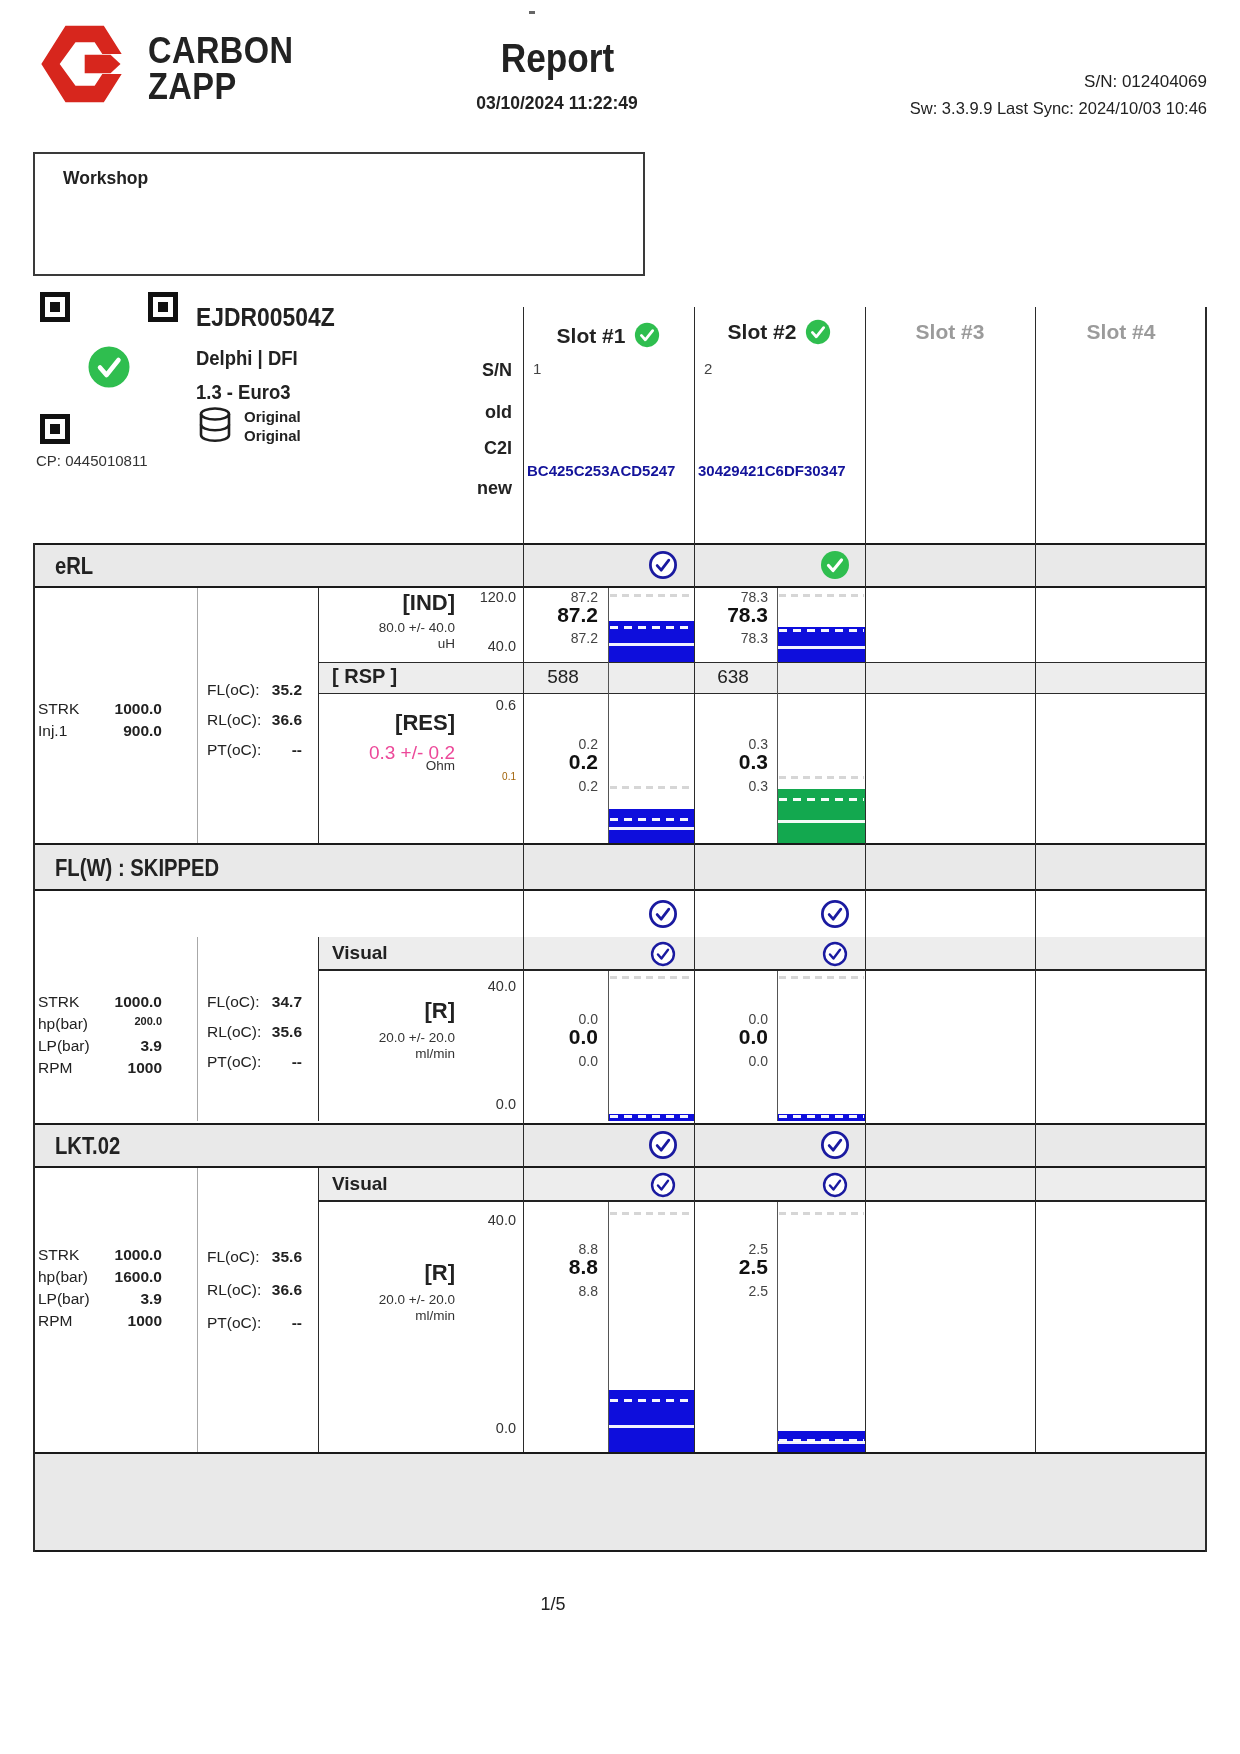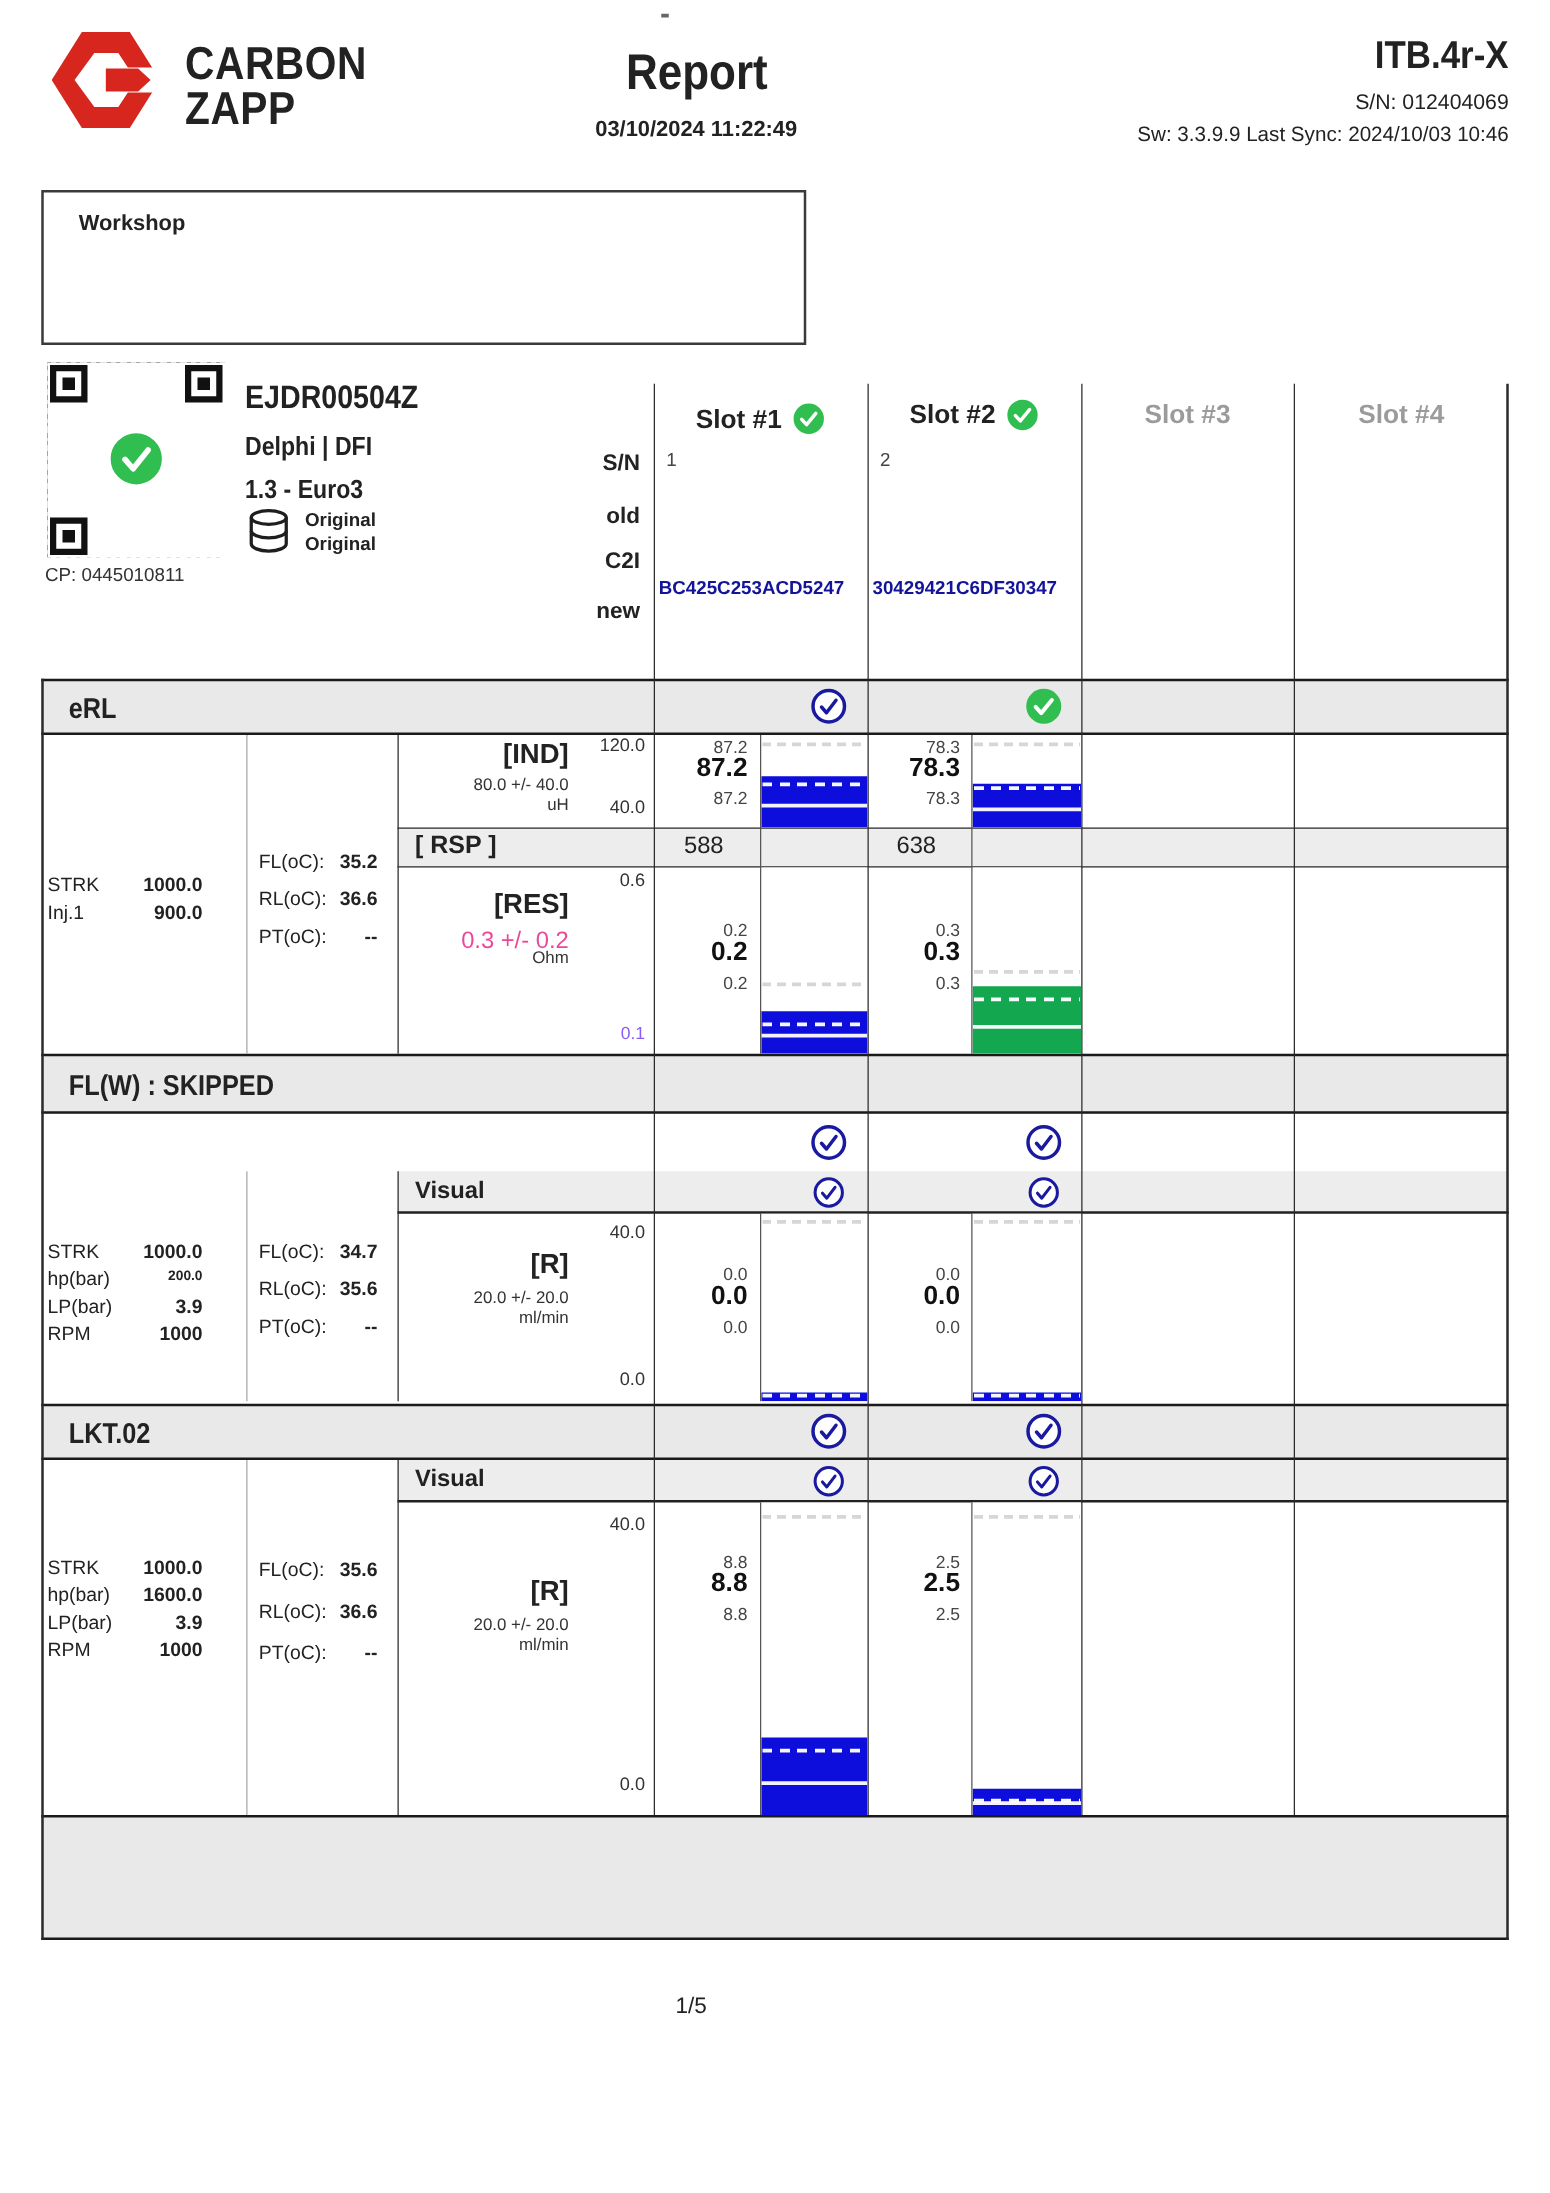--- a/index.html
+++ b/index.html
@@ -51,21 +51,20 @@
       <rect x="60" y="40" width="60" height="24" fill="#ffffff"></rect>
       <path fill="#D7261D" d="M56,41 H87 L99,52 L87,63 H56 Z"></path>
     </svg>
   </div>
   <div class="t b" style="left:148px;top:30px;font-size:37px;letter-spacing:.5px"><span class="cond">CARBON</span></div>
   <div class="t b" style="left:148px;top:66px;font-size:37px;letter-spacing:.5px"><span class="cond">ZAPP</span></div>
 
   <div class="t b c" style="left:407px;top:36px;width:300px;font-size:40px"><span class="condc">Report</span></div>
   <div class="t b c" style="left:407px;top:93px;width:300px;font-size:17.5px">03/10/2024 11:22:49</div>
 
-  <div class="t b r" style="left:800px;top:26px;width:407px;font-size:31px"><span class="condr">ITB.4r-X</span></div>
   <div class="t r" style="left:800px;top:72px;width:407px;font-size:17px">S/N: 012404069</div>
   <div class="t r" style="left:800px;top:99px;width:407px;font-size:16.5px">Sw: 3.3.9.9 Last Sync: 2024/10/03 10:46</div>
 
   <div class="box" style="left:33px;top:152px;width:612px;height:124px">
     <div class="t b" style="left:28px;top:14px;font-size:17.5px">Workshop</div>
   </div>
 
   <div class="qr" style="left:38px;top:290px;width:142px;height:156px">
     <div class="qf" style="left:2px;top:2px"></div>
     <div class="qf" style="left:110px;top:2px"></div>
@@ -172,21 +171,21 @@
 
   <div class="strip" style="top:662px;height:32px;border-top:1.5px solid #2b2b2b;border-bottom:1.5px solid #2b2b2b"></div>
   <div class="t b" style="left:332px;top:665px;font-size:20px">[ RSP ]</div>
   <div class="t c" style="left:523px;top:666px;width:80px;font-size:19px">588</div>
   <div class="t c" style="left:694px;top:666px;width:78px;font-size:19px">638</div>
 
   <div class="t b r" style="left:318px;top:710px;width:137px;font-size:22px">[RES]</div>
   <div class="t r" style="left:318px;top:742px;width:137px;font-size:19px;color:#ec4899">0.3 +/- 0.2</div>
   <div class="t r" style="left:318px;top:758px;width:137px;font-size:13.5px;color:#333">Ohm</div>
   <div class="t r" style="left:420px;top:697px;width:96px;font-size:14.5px;color:#333">0.6</div>
-  <div class="t r" style="left:420px;top:818px;width:96px;font-size:14px;color:#8b5cf6">0.1</div>
+  <div class="t r" style="left:420px;top:771px;width:96px;font-size:10px;color:#a16207">0.1</div>
 
   <div class="t r" style="left:523px;top:736px;width:75px;font-size:14px;color:#444">0.2</div>
   <div class="t b r" style="left:523px;top:750px;width:75px;font-size:21px;color:#111">0.2</div>
   <div class="t r" style="left:523px;top:778px;width:75px;font-size:14px;color:#444">0.2</div>
   <div class="graph" style="left:609px;top:694px;width:85px;height:149px">
     <div class="gdash" style="bottom: 36%;"></div>
     <div class="bar" style="height: 23%;"></div>
     <div class="wdash" style="bottom: 15%;"></div>
   </div>
   <div class="t r" style="left:694px;top:736px;width:74px;font-size:14px;color:#444">0.3</div>

